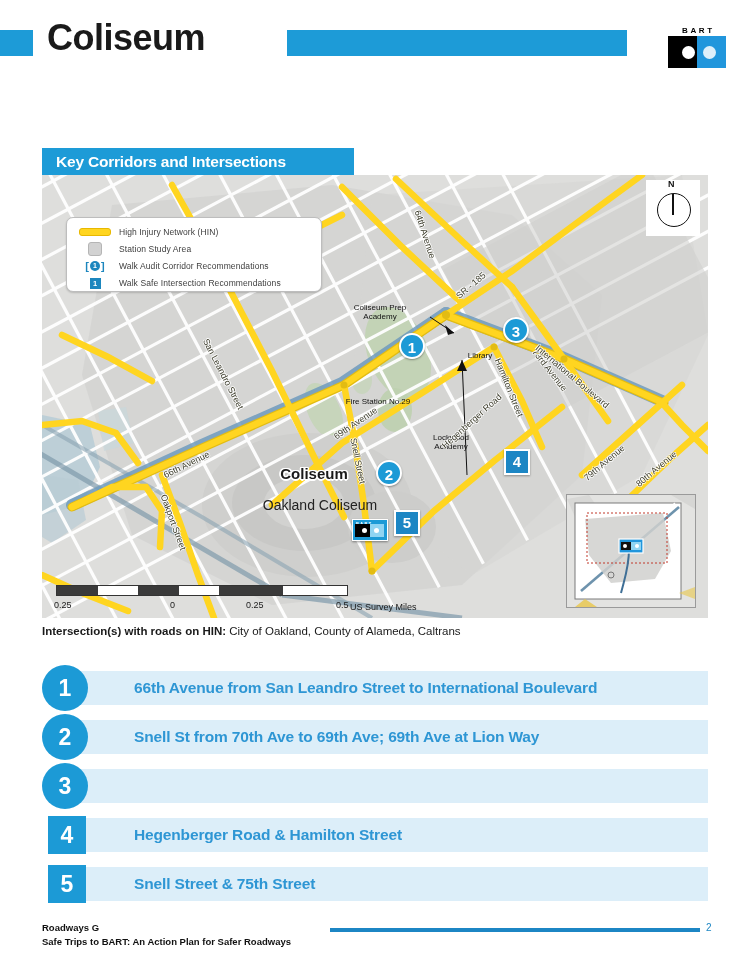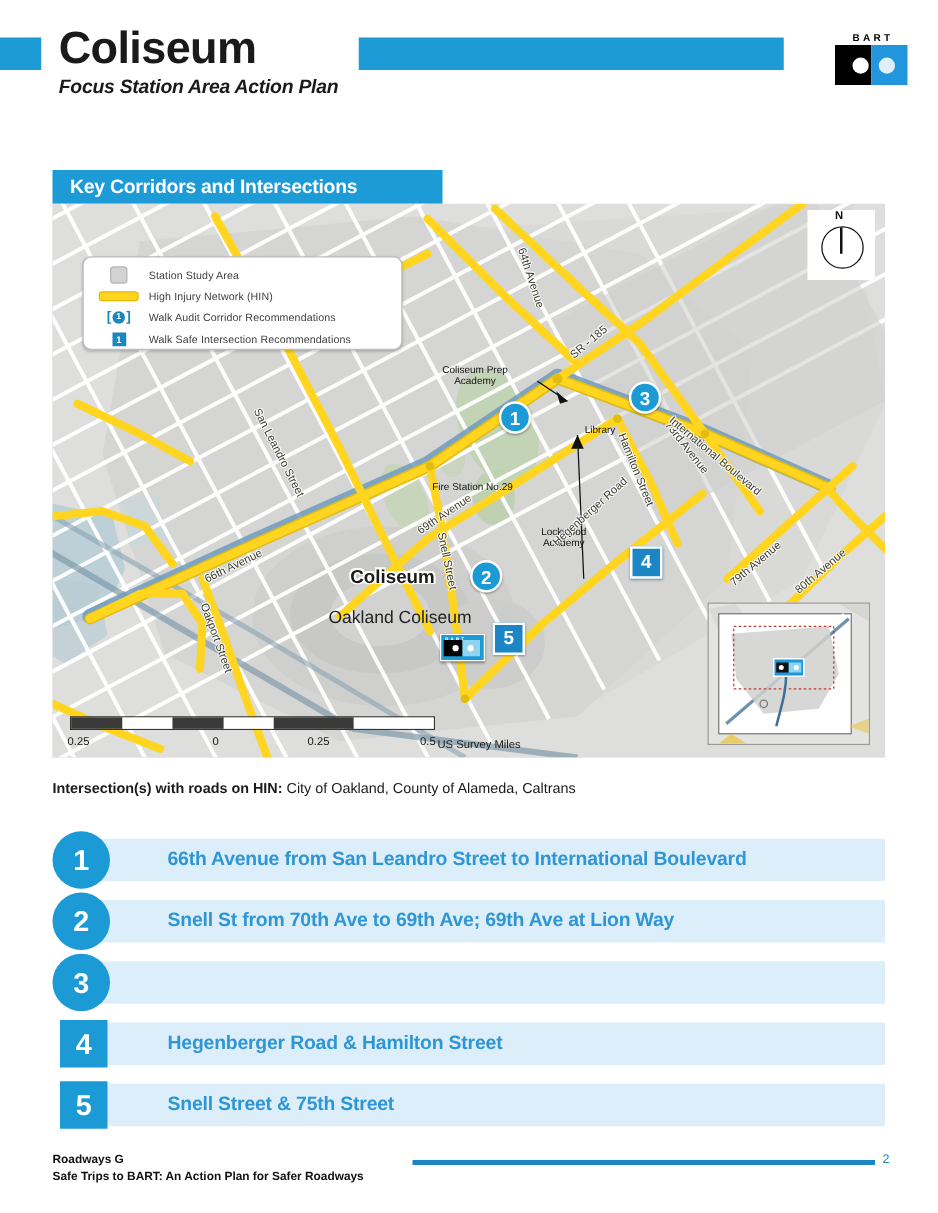--- a/index.html
+++ b/index.html
@@ -31,21 +31,21 @@
       letter-spacing:2.6px;color:#000;}
   .bart-b{position:absolute;left:0;top:10px;width:29px;height:32px;background:#000;}
   .bart-a{position:absolute;left:29px;top:10px;width:29px;height:32px;background:#2196DC;}
   .bart-b-hole{position:absolute;left:14px;top:20px;width:13px;height:13px;
       border-radius:50%;background:#fff;}
   .bart-a-hole{position:absolute;left:35px;top:20px;width:13px;height:13px;
       border-radius:50%;background:#ffffff;opacity:.85;}
   .bart-b-stem{position:absolute;left:2px;top:12px;width:7px;height:28px;background:#000;}
 
   
-  #map-panel{position:absolute;left:42px;top:136px;width:566px;height:470px;}
+  #map-panel{position:absolute;left:42px;top:148px;width:566px;height:470px;}
   .map-header{
     position:absolute;left:0;top:0;width:312px;height:27px;
     background:#1D9BD7;color:#fff;font-size:15.5px;font-weight:bold;
     line-height:27px;padding-left:14px;box-sizing:border-box;letter-spacing:-0.2px;
   }
   .map-canvas{position:absolute;left:0;top:27px;width:666px;height:443px;overflow:hidden;
       background:#dededd;}
   .map-svg{position:absolute;left:0;top:0;}
 
   
@@ -147,21 +147,20 @@
   .ft-rule{position:absolute;left:330px;top:28px;width:370px;height:3.5px;background:#1C86C4;}
   .ft-page{position:absolute;left:706px;top:22px;font-size:10px;color:#1C86C4;}
 </style>
 </head>
 <body>
 
 <div id="header">
   <div class="hdr-bar-left"></div>
   <div class="hdr-bar-mid"></div>
   <div class="hdr-title">Coliseum</div>
-  <div class="hdr-sub">Focus Station Area Action Plan</div>
   <div class="bart-logo">
     <div class="bart-word">BART</div>
     <div class="bart-b"></div>
     <div class="bart-a"></div>
     <div class="bart-b-hole"></div>
     <div class="bart-a-hole"></div>
     <div class="bart-b-stem"></div>
   </div>
 </div>
 
@@ -316,29 +315,29 @@
       </g>
       <polygon points="412,158 403,150 406,160" fill="#111"></polygon>
       <polygon points="420,185 415,196 425,196" fill="#111"></polygon>
 
       <rect x="0" y="408" width="666" height="35" fill="#ffffff" opacity="0.0"></rect>
     </svg>
 
     <div class="legend">
       <div class="leg-row">
         <span class="leg-sym">
+            <span class="sym-hin"></span>
+          </span>
+        <span class="leg-txt">High Injury Network (HIN)</span>
+      </div>
+      <div class="leg-row">
+        <span class="leg-sym">
             <span class="sym-area"></span>
           </span>
         <span class="leg-txt">Station Study Area</span>
-      </div>
-      <div class="leg-row">
-        <span class="leg-sym">
-            <span class="sym-hin"></span>
-          </span>
-        <span class="leg-txt">High Injury Network (HIN)</span>
       </div>
       <div class="leg-row">
         <span class="leg-sym">
           <span class="sym-corr">
             <span class="brkt">[</span>
             <span class="circ">1</span>
             <span class="brkt">]</span>
           </span>
         </span>
         <span class="leg-txt">Walk Audit Corridor Recommendations</span>

